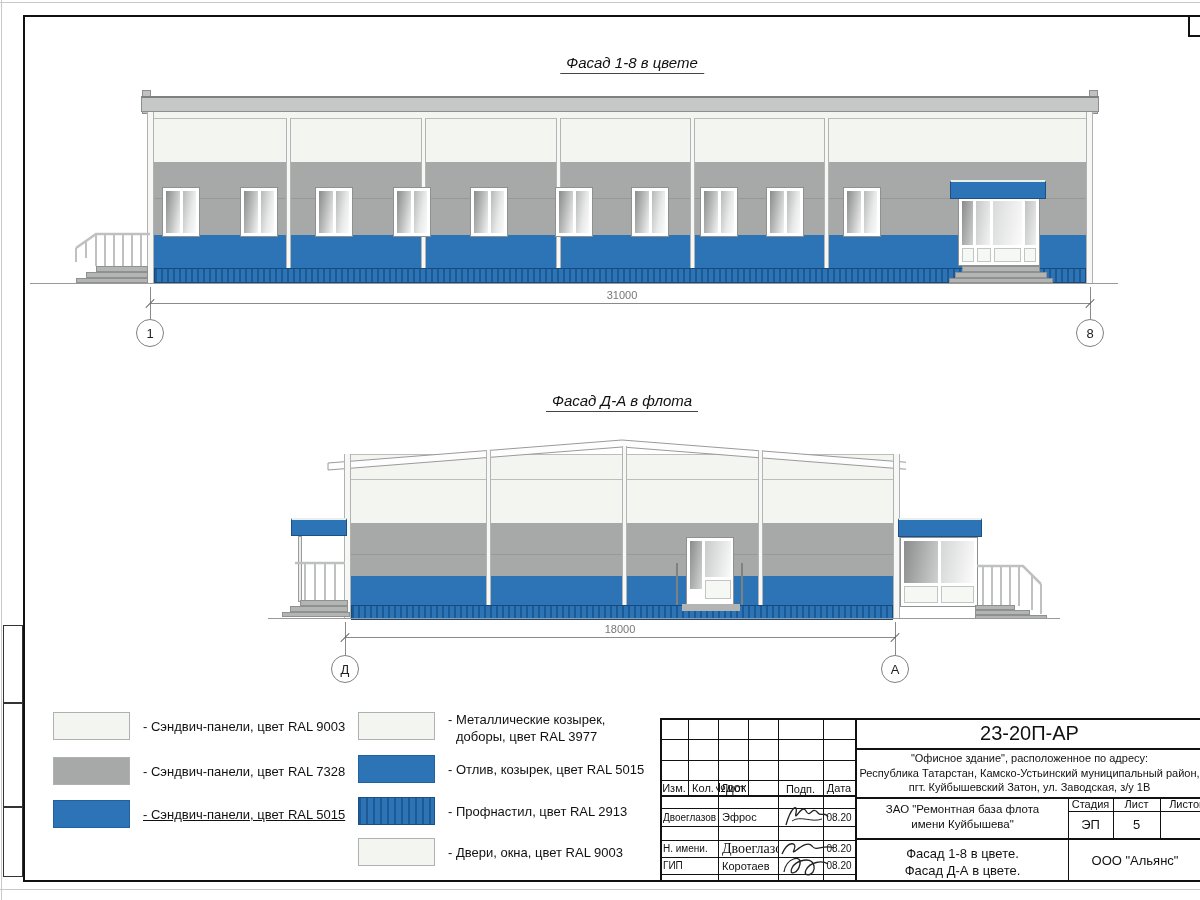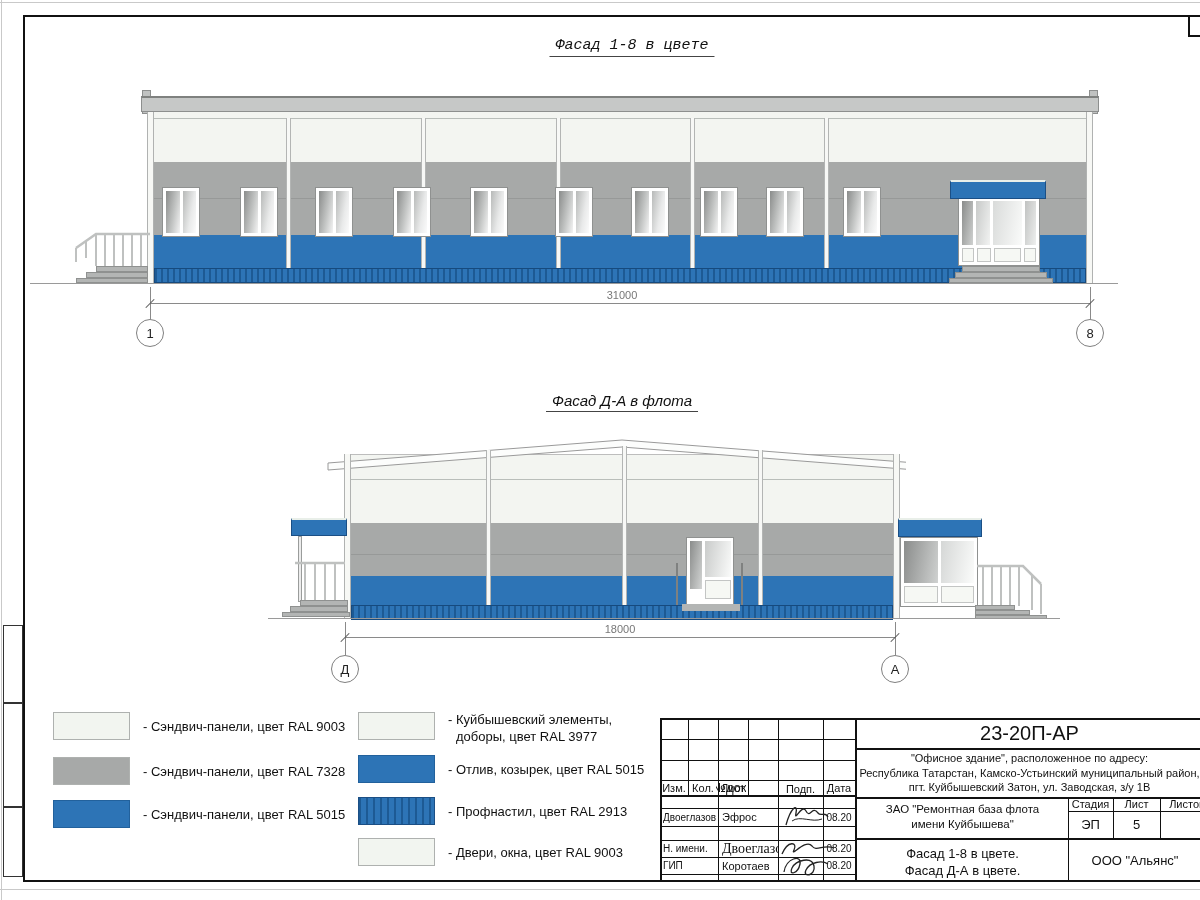--- a/index.html
+++ b/index.html
@@ -57,21 +57,21 @@
   <div class="pageline" style="left:0;top:2px;width:1200px;height:1px;"></div>
   <div class="pageline" style="left:0;top:889px;width:1200px;height:1px;"></div>
   <div class="pageline" style="left:1px;top:0;width:1px;height:900px;"></div>
 
   <div class="frame"></div>
   <div class="corner-box"></div>
   <div class="stampbox" style="top:625px;height:78px;"></div>
   <div class="stampbox" style="top:703px;height:104px;"></div>
   <div class="stampbox" style="top:807px;height:70px;"></div>
 
-  <div class="ftitle" style="left:632px;top:37px;font-family:Liberation Mono, monospace;">Фасад 1-8 в цвете</div>
+  <div class="ftitle" style="left:632px;top:54px;">Фасад 1-8 в цвете</div>
 
   <div class="abs" style="left:0;top:0;width:0;height:0;">
 
     <div class="abs" style="left:142px;top:90px;width:9px;height:24px;background:#c0c2c1;border:1px solid #8d8f8e;box-sizing:border-box;"></div>
     <div class="abs" style="left:1089px;top:90px;width:9px;height:24px;background:#c0c2c1;border:1px solid #8d8f8e;box-sizing:border-box;"></div>
 
     <div class="abs" style="left:148px;top:112px;width:944px;height:156px;background:#f3f5f1;border-left:1px solid #adadad;border-right:1px solid #adadad;box-sizing:border-box;">
       <div class="seam" style="top:6px;"></div>
       <div class="band" style="top:50px;height:73px;background:#a7a9a8;"></div>
       <div class="seam" style="top:86px;background:#8f918f;"></div>
@@ -262,25 +262,25 @@
   <div class="dimlabel" style="left:620px;top:623px;">18000</div>
   <div class="axiscircle" style="left:345px;top:655px;">Д</div>
   <div class="axiscircle" style="left:895px;top:655px;">А</div>
 
   <div class="abs" style="left:0;top:0;width:0;height:0;">
     <div class="swatch sw-ral9003" style="left:53px;top:712px;"></div>
     <div class="legendtext" style="left:143px;top:718px;">- Сэндвич-панели, цвет RAL 9003</div>
     <div class="swatch sw-ral9006" style="left:53px;top:757px;"></div>
     <div class="legendtext" style="left:143px;top:763px;">- Сэндвич-панели, цвет RAL 7328</div>
     <div class="swatch sw-ral5015" style="left:53px;top:800px;"></div>
-    <div class="legendtext" style="left:143px;top:806px;">- Сэндвич-панели, цвет RAL 5015</div>
+    <div class="legendtext" style="left:143px;top:806px;text-decoration:underline;">- Сэндвич-панели, цвет RAL 5015</div>
 
     <div class="swatch sw-ral9003" style="left:358px;top:712px;"></div>
     <div class="legendtext" style="left:448px;top:711px;">
-      <span>- Куйбышевский элементы,</span><br>
+      <span>- Металлические козырек,</span><br>
       <span style="margin-left:8px;">доборы, цвет RAL 3977</span>
     </div>
     <div class="swatch sw-ral5015" style="left:358px;top:755px;"></div>
     <div class="legendtext" style="left:448px;top:761px;">- Отлив, козырек, цвет RAL 5015</div>
     <div class="swatch sw-striped" style="left:358px;top:797px;"></div>
     <div class="legendtext" style="left:448px;top:803px;">- Профнастил, цвет RAL 2913</div>
     <div class="swatch sw-ral9003" style="left:358px;top:838px;"></div>
     <div class="legendtext" style="left:448px;top:844px;">- Двери, окна, цвет RAL 9003</div>
   </div>
 

